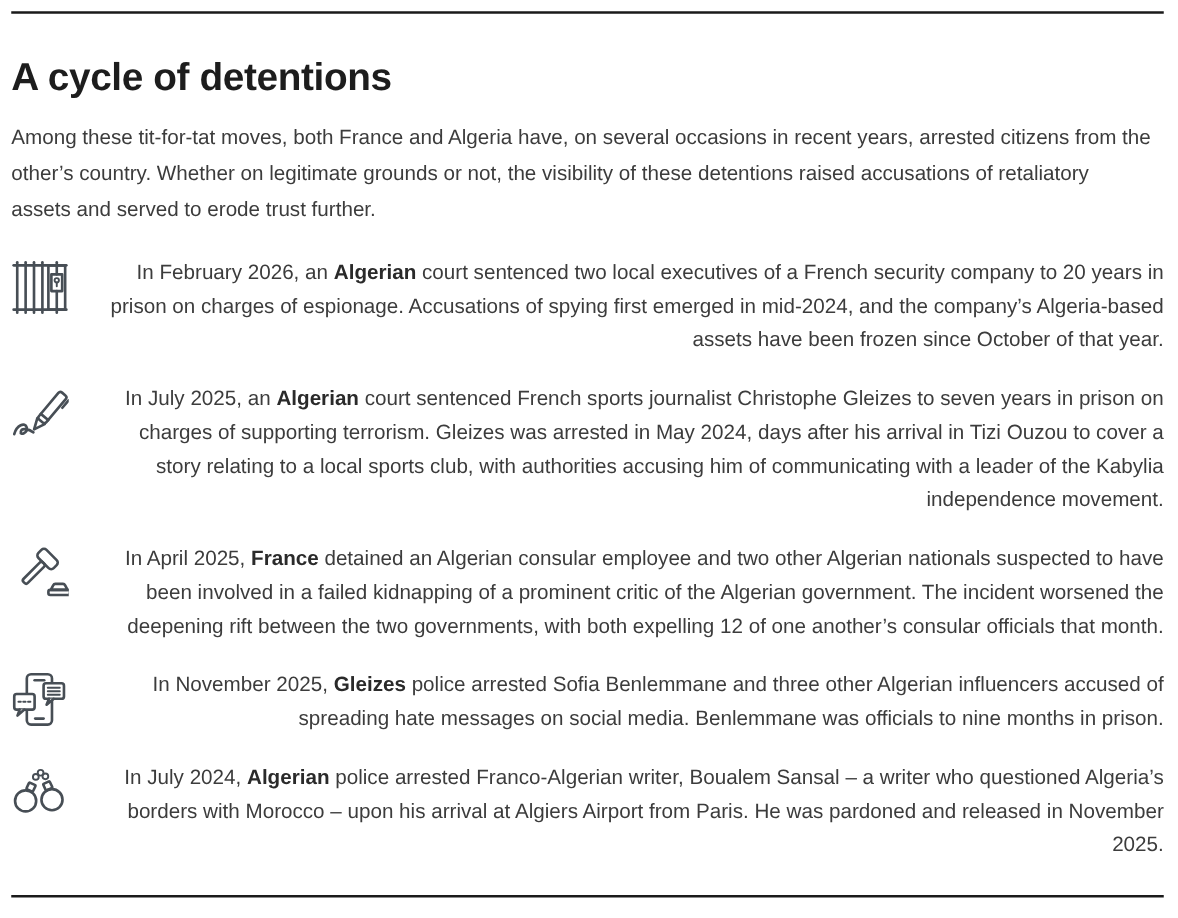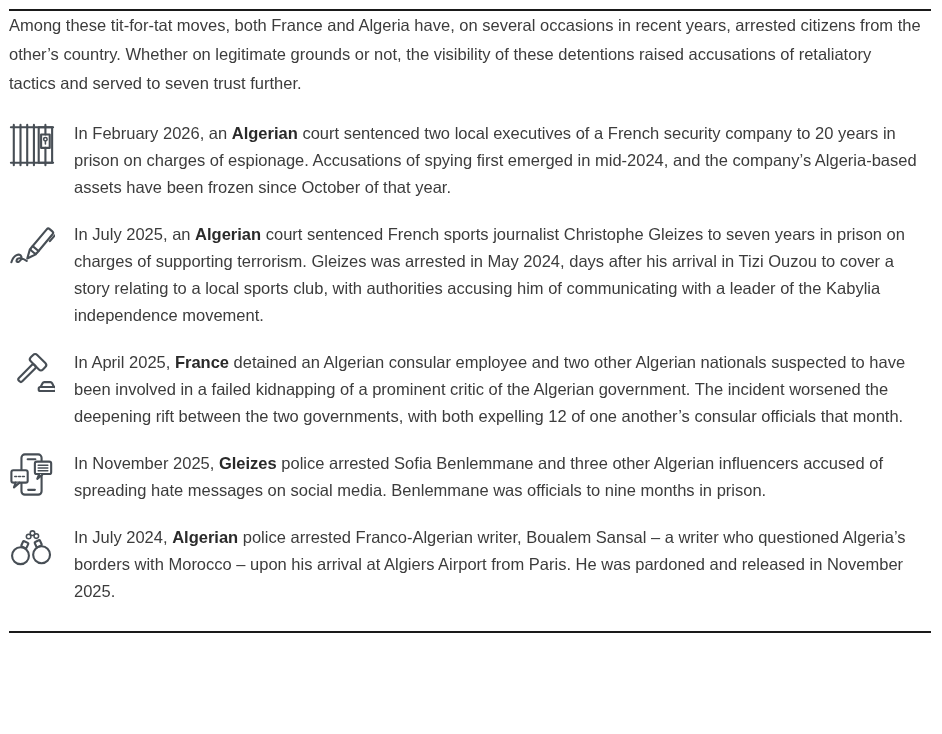--- a/index.html
+++ b/index.html
@@ -33,20 +33,21 @@
     font-size: 16.5px;
     line-height: 29px;
     color: #3c3c3c;
     max-width: 912px;
   }
   .items { }
   .item {
     display: flex;
     align-items: flex-start;
     margin-bottom: 20px;
+    text-align: right;
   }
   .item .icon-box {
     flex: 0 0 47px;
     width: 47px;
     margin-right: 18px;
     padding-top: 2px;
   }
   .item .icon-box svg {
     display: block;
     stroke: #474e55;
@@ -65,22 +66,23 @@
     color: #2a2a2a;
   }
 </style>
 </head>
 <body>
 
 <div class="page">
 
   <div class="rule top"></div>
 
+  <h1 class="page-title">A cycle of detentions</h1>
 
-  <p class="intro">Among these tit-for-tat moves, both France and Algeria have, on several occasions in recent years, arrested citizens from the other’s country. Whether on legitimate grounds or not, the visibility of these detentions raised accusations of retaliatory tactics and served to seven trust further.</p>
+  <p class="intro">Among these tit-for-tat moves, both France and Algeria have, on several occasions in recent years, arrested citizens from the other’s country. Whether on legitimate grounds or not, the visibility of these detentions raised accusations of retaliatory assets and served to erode trust further.</p>
 
   <div class="items">
 
     <div class="item">
       <div class="icon-box">
         <svg width="46" height="46" viewBox="0 0 48 48">
           <line x1="2" y1="5.5" x2="46" y2="5.5"></line>
           <line x1="2" y1="42.5" x2="46" y2="42.5"></line>
           <line x1="5" y1="3" x2="5" y2="45"></line>
           <line x1="12" y1="3" x2="12" y2="45"></line>

